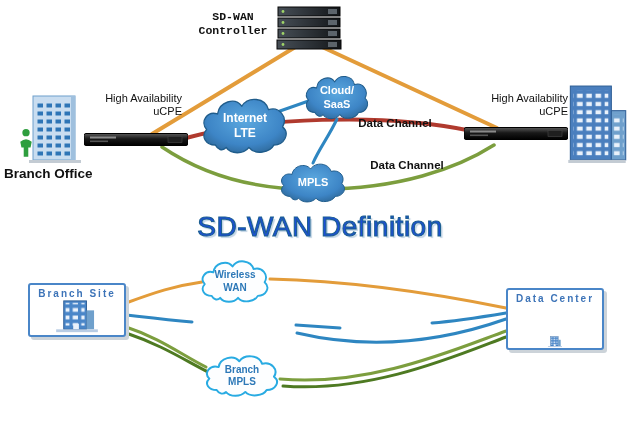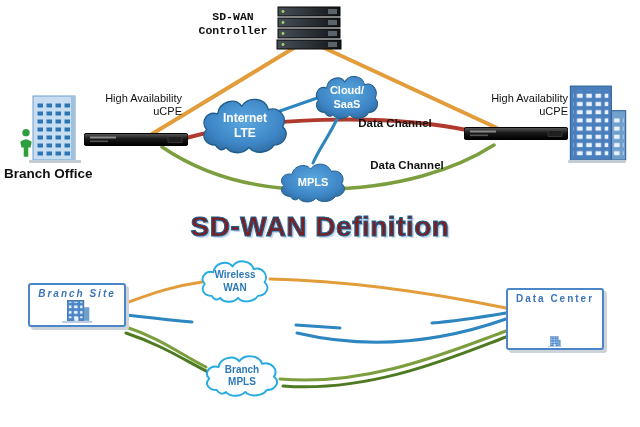--- a/index.html
+++ b/index.html
@@ -22,22 +22,22 @@
   .cloud-outline   { fill:#FDFEFF; stroke:#29ABE2; stroke-width:3; stroke-linejoin:round; }
   .cloud-svc       { fill:#DCE7F3; stroke:#8EB4D8; stroke-width:2.6; stroke-linejoin:round; }
   .cloud-label { position:absolute; inset:0; display:flex; align-items:center; justify-content:center; z-index:3; }
   .cl-white { color:#fff; font-weight:bold; }
   .cl-blue  { color:#2E79B8; font-weight:bold; }
   .cl-gray  { color:#6C8EBF; font-weight:bold; }
 
   
   .title {
     position:absolute; left:0; right:0; top:211px; z-index:4;
-    text-align:center; font-size:28px; font-weight:bold; letter-spacing:.5px;
-    color:#7f1d1d; -webkit-text-stroke:1.1px #1B5E8F;
+    text-align:center; font-size:28px; font-weight:normal; letter-spacing:.5px;
+    color:#1d4ed8; -webkit-text-stroke:1.1px #1B5E8F;
     text-shadow:2px 2px 1px rgba(120,160,195,.45);
   }
 
   
   .site-box {
     position:absolute; z-index:2; background:#fff; border:2px solid #4A86C8;
     border-radius:3px; box-shadow:3px 3px 0 #ccd3d9;
     display:flex; flex-direction:column; align-items:center; padding-top:3px; box-sizing:border-box;
   }
   .site-title { color:#3D74B8; font-size:10px; font-weight:bold; letter-spacing:2px; }
@@ -147,21 +147,21 @@
   <div class="label" style="left:4px; top:166px; font-size:13.5px; font-weight:bold;">Branch Office</div>
 
   <div class="cloud-wrap" style="left:198px; top:95px; width:94px; height:62px;">
     <svg viewBox="0 0 120 72" preserveAspectRatio="none">
         <use href="#cloudShape" class="cloud-fill-blue"></use>
       </svg>
     <div class="cloud-label ml cl-white" style="font-size:12px;">Internet
 LTE</div>
   </div>
 
-  <div class="cloud-wrap" style="left:312px; top:73px; width:70px; height:49px;text-decoration:underline;">
+  <div class="cloud-wrap" style="left:302px; top:73px; width:70px; height:49px;text-decoration:underline;">
     <svg viewBox="0 0 120 72" preserveAspectRatio="none">
         <use href="#cloudShape" class="cloud-fill-blue"></use>
       </svg>
     <div class="cloud-label ml cl-white" style="font-size:11px;">Cloud/
 SaaS</div>
   </div>
 
   <div class="cloud-wrap" style="left:277px; top:161px; width:72px; height:44px;">
     <svg viewBox="0 0 120 72" preserveAspectRatio="none">
         <use href="#cloudShape" class="cloud-fill-blue"></use>
@@ -189,21 +189,21 @@
       <rect x="4" y="2" width="40" height="72" fill="#4A7FBE" stroke="#2E5E96"></rect>
       <rect x="7" y="6" width="34" height="64" fill="url(#winWhite)"></rect>
       <rect x="44" y="26" width="14" height="48" fill="#6FA0CC" stroke="#2E5E96"></rect>
       <rect x="46" y="30" width="10" height="40" fill="url(#winWhite)"></rect>
       <rect x="2" y="74" width="56" height="3" fill="#C3CBD3"></rect>
     </svg>
   </div>
 
   <div class="title">SD-WAN Definition</div>
 
-  <div class="site-box" style="left:28px; top:283px; width:98px; height:44px;font-style:italic;">
+  <div class="site-box" style="left:28px; top:283px; width:98px; height:54px;">
     <div class="site-title">Branch Site</div>
     <svg viewBox="0 0 48 38" width="48" height="40">
       <rect x="10" y="2" width="24" height="30" fill="#4A86C8" stroke="#2E5E96"></rect>
       <rect x="12" y="4" width="20" height="24" fill="url(#winWhite)"></rect>
       <rect x="20" y="26" width="6" height="6" fill="#EAF2FB"></rect>
       <rect x="34" y="12" width="8" height="20" fill="#6FA0CC"></rect>
       <rect x="2" y="32" width="44" height="3" fill="#B8CCE4"></rect>
     </svg>
   </div>
 

